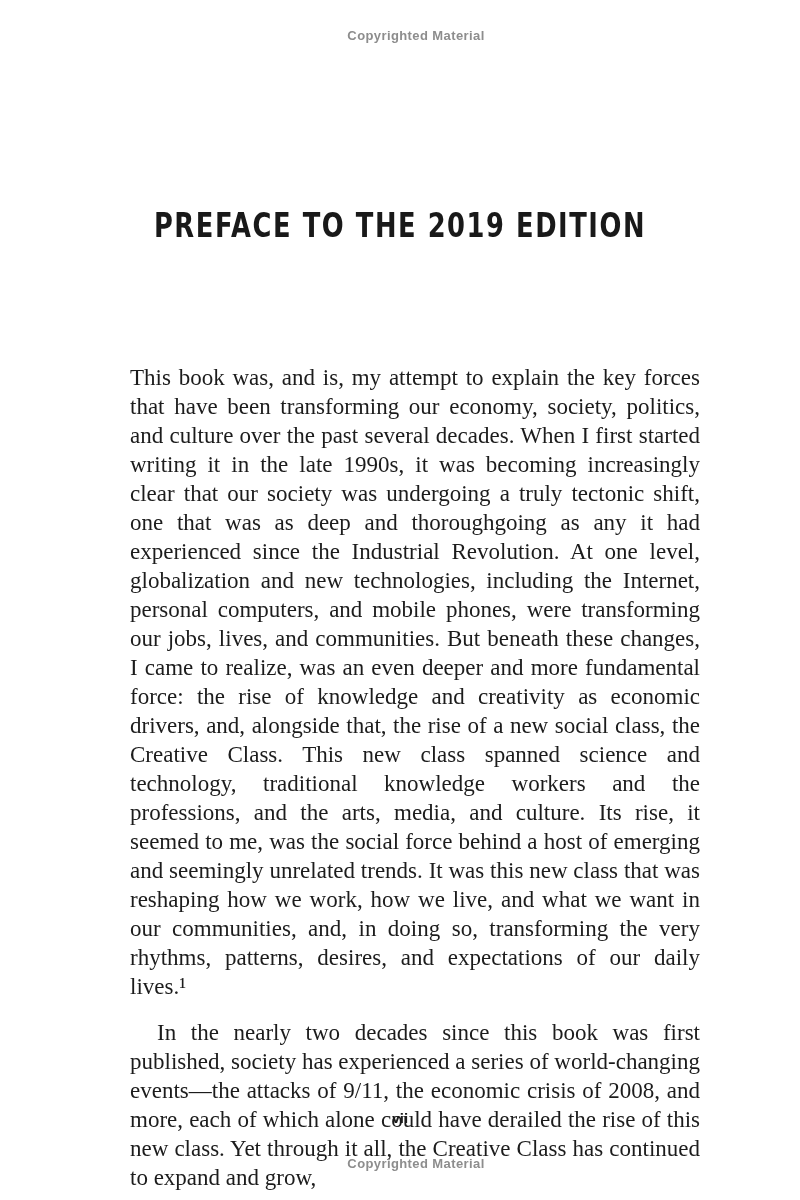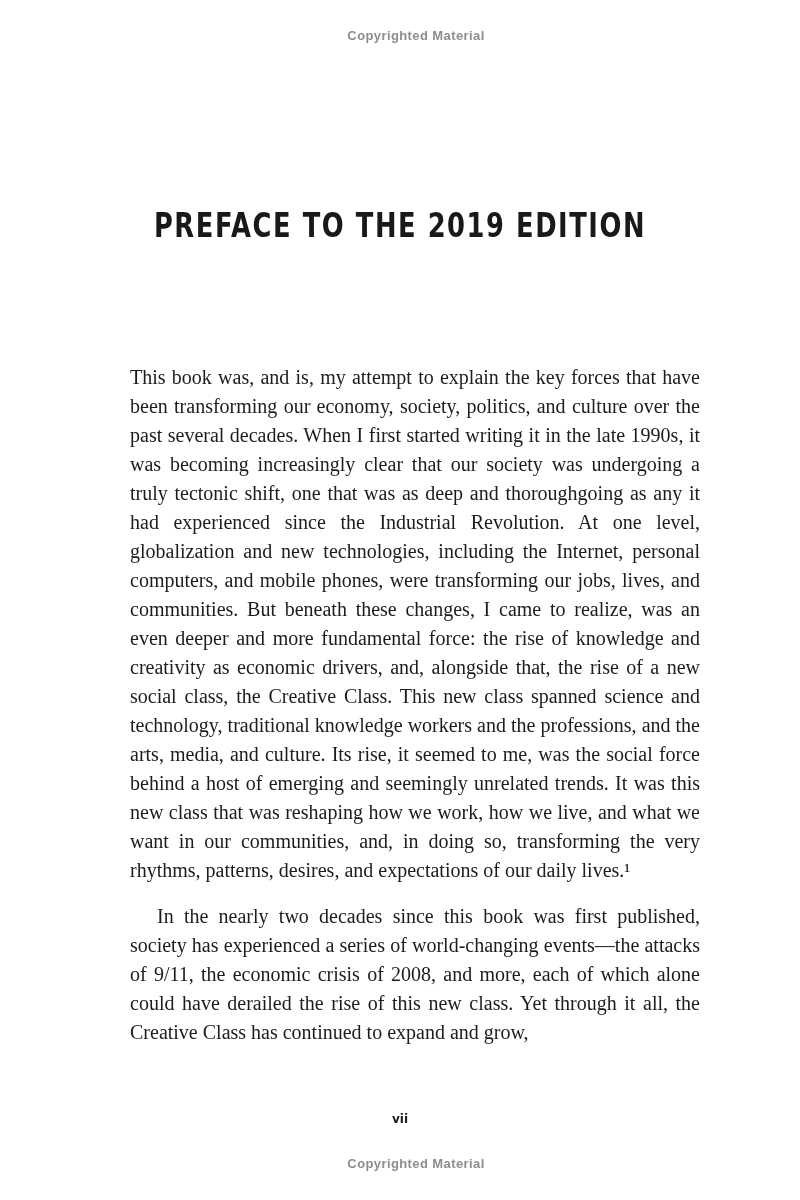--- a/index.html
+++ b/index.html
@@ -43,21 +43,21 @@
       transform: scaleX(0.78);
       transform-origin: 50% 50%;
       white-space: nowrap;
     }
     .body-text {
       position: absolute;
       top: 363px;
       left: 130px;
       width: 570px;
       color: #1c1c1c;
-      font-size: 20px;
+      font-size: 23px;
       line-height: 29px;
       text-align: justify;
     }
     .body-text p {
       margin: 0;
     }
     .body-text p.indented {
       text-indent: 27px;
       margin-top: 17px;
     }

